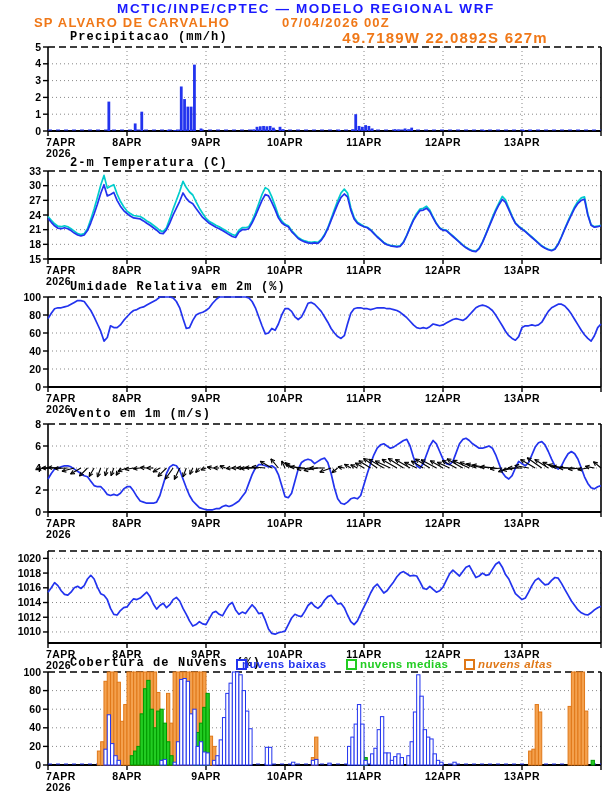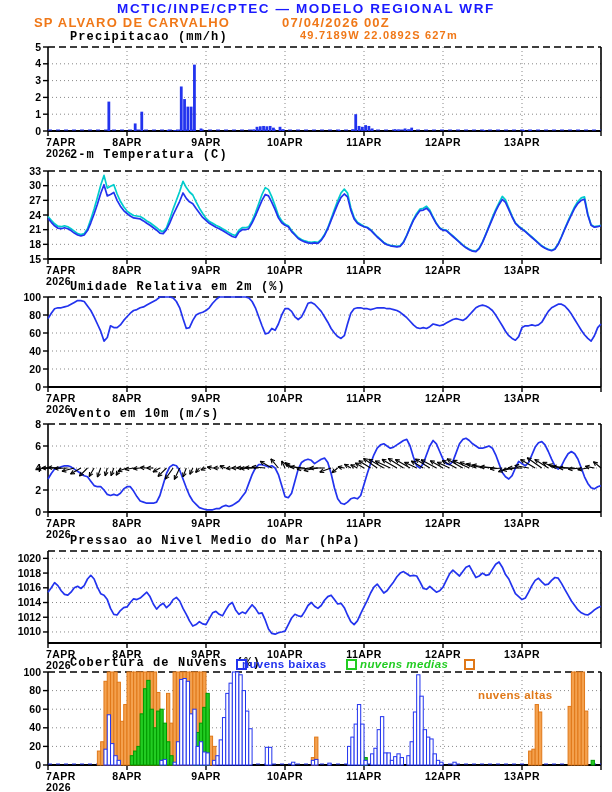--- a/index.html
+++ b/index.html
@@ -2,21 +2,21 @@
 <html><head>
 <meta charset="utf-8">
 <style>
   html,body{margin:0;padding:0;background:#fff;}
   .page{position:relative;width:612px;height:792px;background:#ffffff;overflow:hidden;
         font-family:"Liberation Sans",sans-serif;font-weight:bold;}
   .t{position:absolute;white-space:nowrap;line-height:1;}
   .hdr1{font-size:13.5px;letter-spacing:1.6px;width:612px;text-align:center;top:2px;left:0;}
   .hdr2a{font-size:13px;letter-spacing:1.2px;top:16px;left:34px;}
   .hdr2b{font-size:13px;letter-spacing:1.2px;top:16px;left:253px;margin-left:29px;}
-  .hdr3{font-size:11px;letter-spacing:1.2px;top:30px;left:300px;width:290px;text-align:left;}
+  .hdr3{font-size:15px;letter-spacing:1.2px;top:30px;left:300px;width:290px;text-align:center;}
   .pt{font-size:12px;letter-spacing:1.1px;color:#000;font-family:Liberation Mono, monospace;}
   .lg{font-size:11.5px;letter-spacing:0.4px;}
   .sq{position:absolute;width:7px;height:7px;border:2px solid #000;background:#fff;}
   svg{position:absolute;top:0;left:0;}
   svg text{font-family:"Liberation Sans",sans-serif;font-weight:bold;fill:#000;}
   .ylab{font-size:10.5px;}
   .xlab{font-size:10.5px;letter-spacing:0.4px;}
 </style>
 </head>
 <body>
@@ -723,26 +723,25 @@
         <rect x="452.875" y="762.21" width="3.2916666666666665" height="2.7899999999999636" fill="#ffffff" stroke="#2233ee" stroke-width="1"></rect>
       </g>
     </svg>
 
   <div class="t hdr2a" style="color: rgb(240, 120, 24);">SP ALVARO DE CARVALHO</div>
   <div class="t hdr1" style="color: rgb(26, 26, 255);">MCTIC/INPE/CPTEC — MODELO REGIONAL WRF</div>
   <div class="t hdr2b" style="color: rgb(240, 120, 24);">07/04/2026 00Z</div>
   <div class="t hdr3" style="color: rgb(240, 120, 24);">49.7189W 22.0892S 627m</div>
 
   <div class="t pt" style="top:31px;left:70px;">Precipitacao (mm/h)</div>
-  <div class="t pt" style="top:149px;left:70px;">2-m Temperatura (C)</div>
+  <div class="t pt" style="top:157px;left:70px;">2-m Temperatura (C)</div>
   <div class="t pt" style="top:281px;left:70px;">Umidade Relativa em 2m (%)</div>
-  <div class="t pt" style="top:408px;left:70px;">Vento em 10m (m/s)</div>
-  <div class="t pt" style="top:535px;left:70px;">Pressao ao Nivel Medio do Mar (hPa)</div>
+  <div class="t pt" style="top:408px;left:70px;">Vento em 1m (m/s)</div>
   <div class="t pt" style="top:657px;left:70px;">Cobertura de Nuvens (%)</div>
 
   <span class="sq" style="top: 659px; left: 236px; border-color: rgb(34, 51, 238);"></span>
   <div class="t lg" style="top: 659px; left: 242px; color: rgb(34, 51, 238);">nuvens baixas</div>
   <span class="sq" style="top: 659px; left: 346px; border-color: rgb(34, 204, 34);"></span>
-  <div class="t lg" style="top: 659px; left: 360px; color: rgb(34, 204, 34); font-style: italic;">nuvens medias</div>
+  <div class="t lg" style="top: 659px; left: 360px; color: rgb(34, 204, 34);">nuvens medias</div>
   <span class="sq" style="top: 659px; left: 464px; border-color: rgb(224, 120, 24);"></span>
-  <div class="t lg" style="top: 690px; left: 478px; color: rgb(224, 120, 24);">nuvens altas</div>
+  <div class="t lg" style="top: 659px; left: 478px; color: rgb(224, 120, 24); font-style: italic;">nuvens altas</div>
 
 </div>
 
 </body></html>

